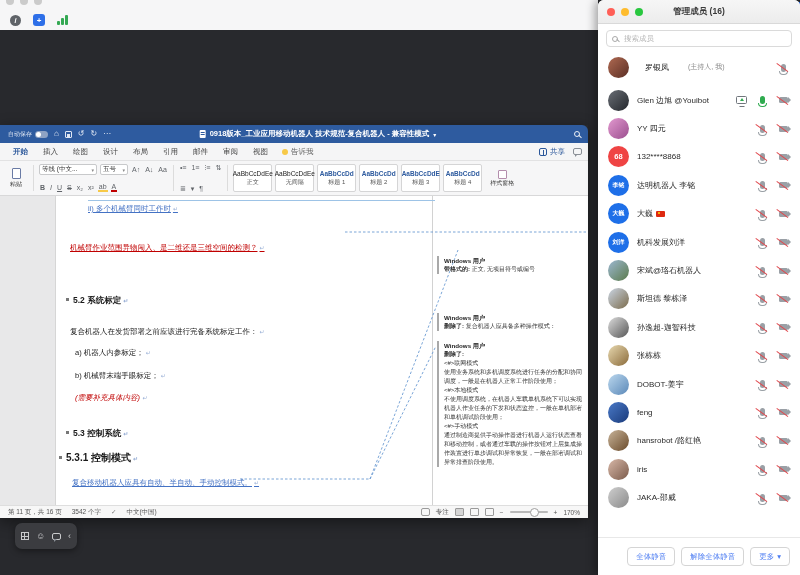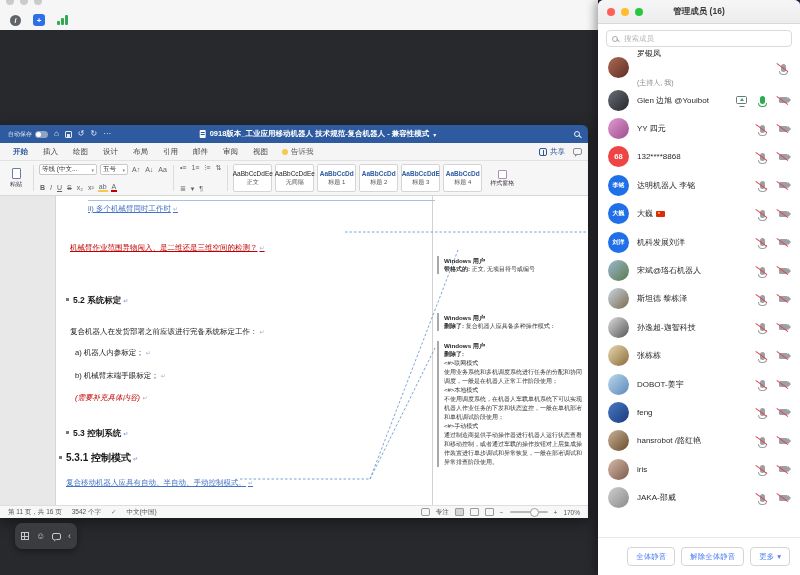--- a/index.html
+++ b/index.html
@@ -106,21 +106,21 @@
 .psearch{margin:6px 8px;height:17px;border:1px solid #dadada;border-radius:4px;background:#fff;display:flex;align-items:center;padding:0 5px;gap:4px;color:#a9a9a9;}
 .psearch input{border:none;outline:none;flex:1;font-size:7.5px;font-family:inherit;color:#333;background:transparent;}
 .psearch input::placeholder{color:#b4b4b4;}
 .mlist{position:absolute;left:0;top:49px;right:0;bottom:38px;overflow:hidden;}
 .mrow{display:flex;align-items:center;height:28.4px;padding:0 10px;cursor:pointer;}
 .mrow.tall{height:37px;}
 .avatar{width:21px;height:21px;border-radius:50%;margin-right:8px;flex:none;display:flex;align-items:center;justify-content:center;color:#fff;font-size:6px;font-weight:bold;overflow:hidden;}
 .avatar.num{font-size:7.5px;}
 .mname{font-size:8px;color:#2a2a2a;white-space:nowrap;overflow:hidden;display:flex;align-items:center;gap:3px;}
 .msub{font-size:7px;color:#8a8a8a;}
-.mcol{display:flex;flex-direction:column;justify-content:center;gap:19px;min-width:0;}
+.mcol{display:flex;flex-direction:row;justify-content:center;gap:19px;min-width:0;margin-left:8px;}
 .micons{margin-left:auto;display:flex;align-items:center;gap:8px;flex:none;}
 .sic{position:relative;display:inline-flex;align-items:center;justify-content:center;width:13px;height:13px;cursor:pointer;}
 .sic.off::before{content:"";position:absolute;left:0;top:2px;width:14px;height:1.4px;background:#e0474c;transform:rotate(36deg);transform-origin:left top;z-index:3;}
 .mic{width:5px;height:8px;border-radius:2.5px;background:#9aa0a6;position:relative;}
 .mic::after{content:"";position:absolute;left:-2px;bottom:-3px;width:7px;height:3px;border:1px solid #9aa0a6;border-top:none;border-radius:0 0 4px 4px;}
 .mic.on{background:#2fab4f;}
 .mic.on::after{border-color:#2fab4f;}
 .cam{width:9px;height:6px;background:#9aa0a6;border-radius:1.5px;position:relative;}
 .cam::after{content:"";position:absolute;right:-3px;top:0;border-left:3px solid #9aa0a6;border-top:3px solid transparent;border-bottom:3px solid transparent;}
 .mon{width:11px;height:8px;border:1.2px solid #70767c;border-radius:1.5px;position:relative;}
@@ -293,21 +293,21 @@
 
         <div class="para blue-ins ret" style="left:88px;top:8px">ii)  多个机械臂同时工作时</div>
         <div class="para red-ins ret" style="left:70px;top:47px">机械臂作业范围异物闯入、是二维还是三维空间的检测？</div>
         <div class="para hd1 ret" style="left:66px;top:99px">5.2 系统标定</div>
         <div class="para ret" style="left:70px;top:131px">复合机器人在发货部署之前应该进行完备系统标定工作：</div>
         <div class="para ret" style="left:75px;top:152px">a)  机器人内参标定；</div>
         <div class="para ret" style="left:75px;top:175px">b)  机械臂末端手眼标定；</div>
         <div class="para red-note ret" style="left:75px;top:197px">(需要补充具体内容)</div>
         <div class="para hd1 ret" style="left:66px;top:232px">5.3 控制系统</div>
         <div class="para hd1 ret" style="left:59px;top:255px;font-size:10px">5.3.1 控制模式</div>
-        <div class="para blue-ins ret" style="left:66px;top:282px">复合移动机器人应具有自动、半自动、手动控制模式。</div>
+        <div class="para blue-ins ret" style="left:72px;top:282px">复合移动机器人应具有自动、半自动、手动控制模式。</div>
 
         <div class="rev-card" style="top:60px">
           <div class="rev-author">Windows 用户</div>
           <div><span class="rev-action">带格式的:</span><span> 正文, 无项目符号或编号</span></div>
         </div>
         <div class="rev-card" style="top:117px">
           <div class="rev-author">Windows 用户</div>
           <div><span class="rev-action">删除了:</span><span> 复合机器人应具备多种操作模式：</span></div>
         </div>
         <div class="rev-card" style="top:145px">

